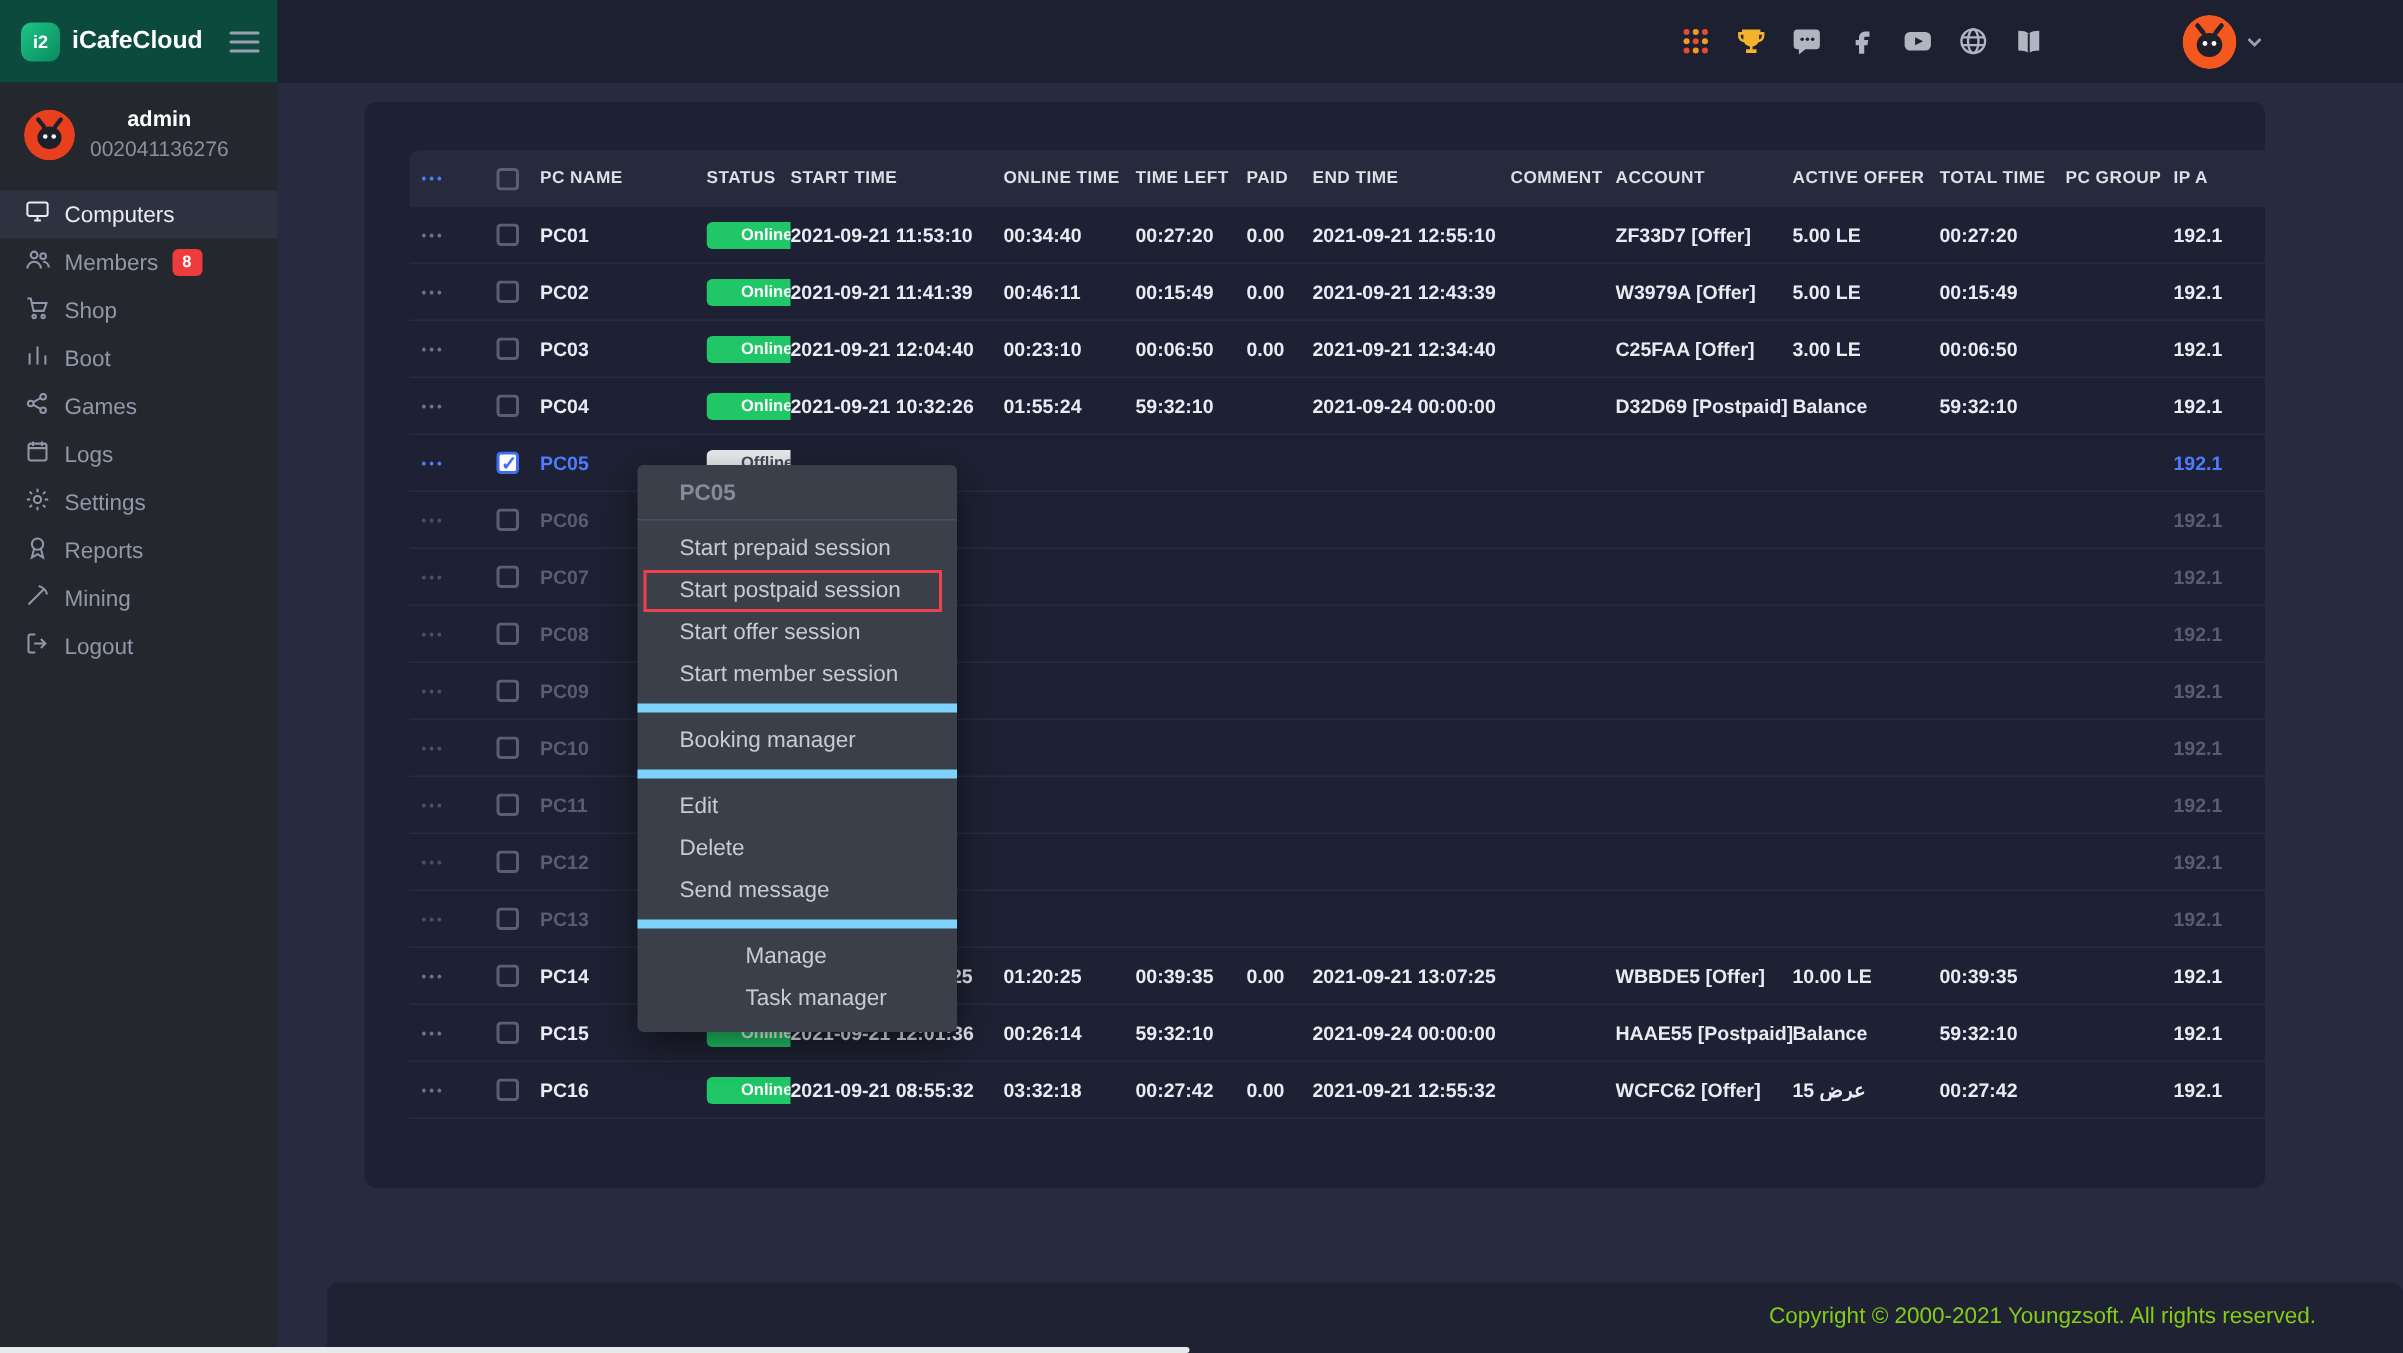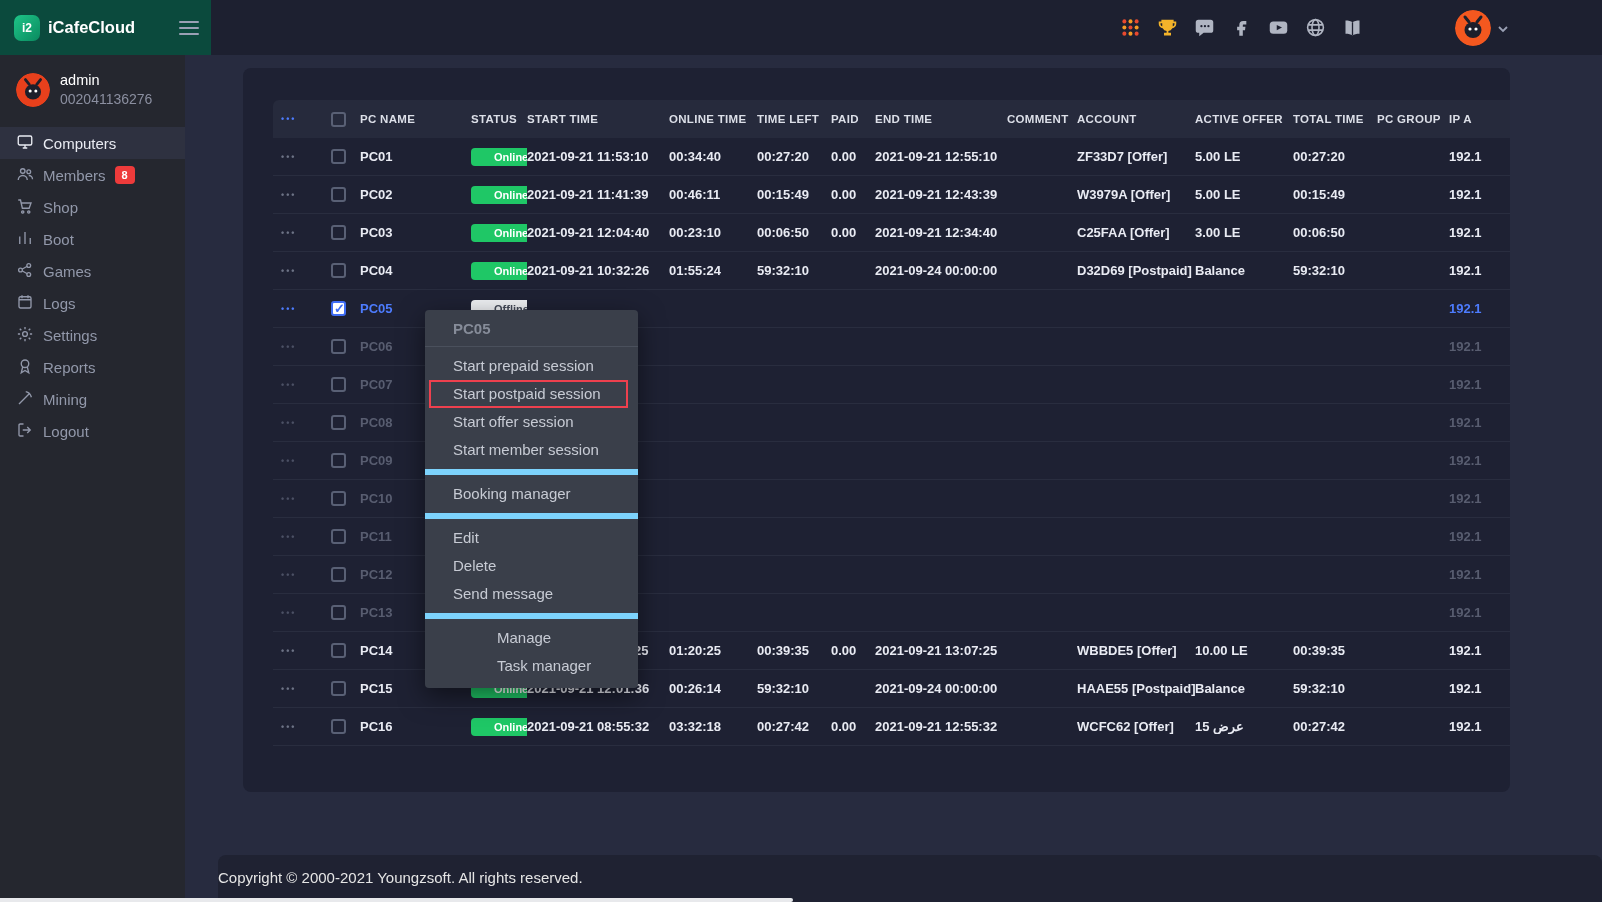--- a/index.html
+++ b/index.html
@@ -5,36 +5,36 @@
   * { box-sizing: border-box; }
   html,body { margin:0; padding:0; }
   body {
     width:1602px; height:902px; overflow:hidden; position:relative;
     background:#272b3f; color:#e8eaf2;
     font-family:"Liberation Sans", sans-serif;
   }
 
   
   .topbar { position:fixed; top:0; left:0; right:0; height:55px; background:#1d2030; display:flex; align-items:center; z-index:20; }
-  .brand { width:211px; height:55px; background:#0b4a3d; display:flex; align-items:center; gap:8px; padding:0 12px 0 14px; flex:0 0 auto; }
+  .brand { width:185px; height:55px; background:#0b4a3d; display:flex; align-items:center; gap:8px; padding:0 12px 0 14px; flex:0 0 auto; }
   .brand-logo { width:26px; height:26px; border-radius:7px; background:linear-gradient(135deg,#1ec588,#0a8a5f); color:#fff; font-weight:bold; font-size:12px; display:flex; align-items:center; justify-content:center; }
   .brand-text { color:#fff; font-weight:bold; font-size:16.5px; flex:1; }
   .hamburger { width:20px; cursor:pointer; }
   .hamburger span { display:block; height:2px; background:#9aa0b4; margin:4px 0; border-radius:1px; }
   .topbar-icons { margin-left:auto; display:flex; align-items:center; gap:15px; }
   .tb-icon { width:22px; height:22px; display:inline-flex; align-items:center; justify-content:center; cursor:pointer; }
   .tb-icon svg { width:21px; height:21px; }
   .topbar-avatar { display:flex; align-items:center; gap:7px; margin-left:92px; padding-right:94px; cursor:pointer; }
   .avatar-circle { width:36px; height:36px; border-radius:50%; overflow:hidden; flex:0 0 auto; }
 
   
   .sidebar { position:fixed; top:55px; left:0; bottom:0; width:185px; background:#25272f; z-index:15; }
   .user-info { display:flex; align-items:center; gap:10px; padding:17px 14px 20px 16px; }
   .user-avatar { width:34px; height:34px; border-radius:50%; overflow:hidden; flex:0 0 auto; }
-  .user-name { font-weight:normal; font-size:14.5px; color:#ffffff; line-height:1.2; }
+  .user-name { font-weight:bold; font-size:14.5px; color:#ffffff; line-height:1.2;text-align:center; }
   .user-id { font-size:14px; color:#8b8fa0; margin-top:2px; }
   .nav-item { display:flex; align-items:center; gap:9px; height:32px; padding:0 16px; color:#9298aa; font-size:15px; cursor:pointer; }
   .nav-item.active { background:#2e3140; color:#e9ebf2; }
   .nav-item svg { width:18px; height:18px; flex:0 0 auto; }
   .nav-badge { background:#ee3b3b; color:#fff; font-size:11px; font-weight:bold; padding:3px 7px; border-radius:4px; }
 
   
   .main { margin-left:185px; padding-top:55px; }
   .card { margin:13px 92px 0 58px; height:724px; background:#1e2133; border-radius:8px; padding:32px 0 0 30px; overflow:hidden; position:relative; }
   .table { min-width:1256px; }
@@ -63,21 +63,21 @@
 
   
   .context-menu { position:fixed; left:425px; top:310px; width:213px; background:#3a3f4a; border-radius:4px; box-shadow:0 8px 26px rgba(0,0,0,.5); z-index:30; font-size:15px; padding-bottom:3px; }
   .menu-title { color:#868c99; font-weight:bold; padding:10px 16px 9px 28px; border-bottom:1px solid #4a505c; }
   .menu-group { padding:5px 0; border-bottom:6px solid #7dd3fc; }
   .menu-group:last-child { border-bottom:none;padding-left:44px; }
   .menu-item { color:#c7cbd4; padding:5px 16px 6px 28px; cursor:pointer; }
   .menu-item.highlighted { border:2px solid #ee404e; margin:0 10px 0 4px; padding:3px 4px 4px 22px; }
 
   
-  .footer { margin:63px 0 0 33px; height:47px; background:#1f2232; border-radius:8px 8px 0 0; display:flex; align-items:flex-start; padding:14px 58px 0 0; color:#e5e5e5; font-size:15px; }
+  .footer { margin:63px 0 0 33px; height:47px; background:#1f2232; border-radius:8px 8px 0 0; display:flex; justify-content:flex-end; align-items:flex-start; padding:14px 58px 0 0; color:#84cc16; font-size:15px; }
 
   .hscroll { position:fixed; left:0; bottom:0; width:793px; height:4px; background:#e8e9ec; border-radius:0 3px 3px 0; z-index:40; cursor:pointer; }
 </style>
 </head>
 <body>
 
 <header class="topbar">
   <div class="brand">
     <div class="brand-logo">i2</div>
     <div class="brand-text">iCafeCloud</div>

